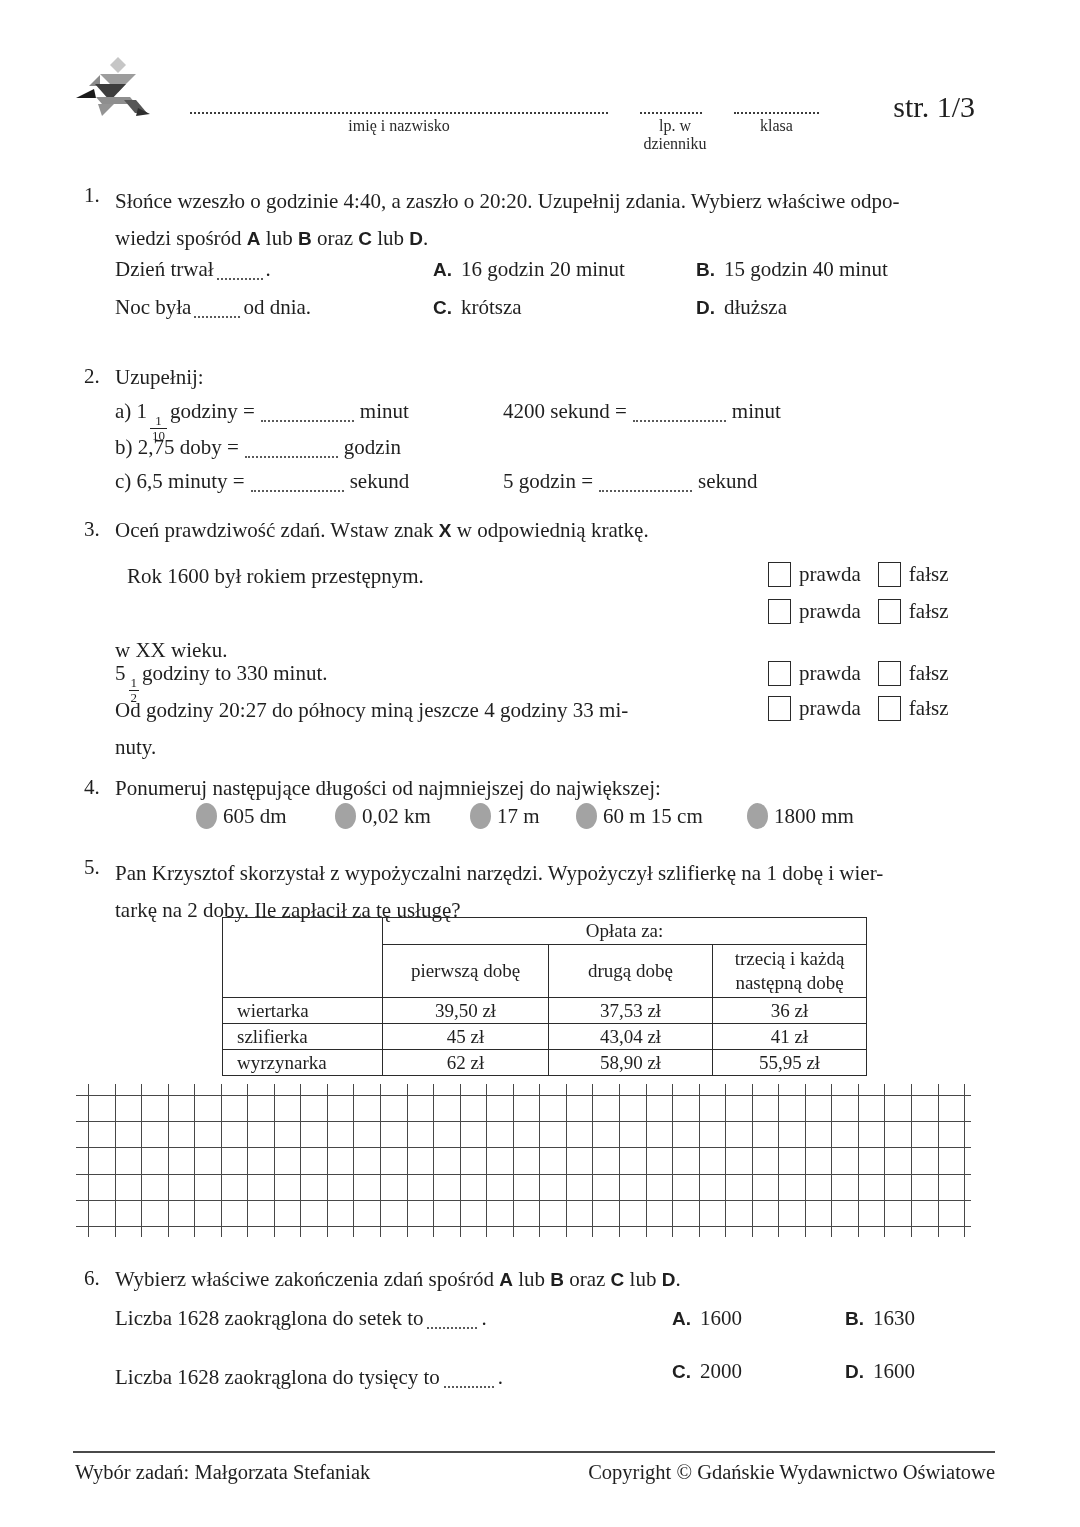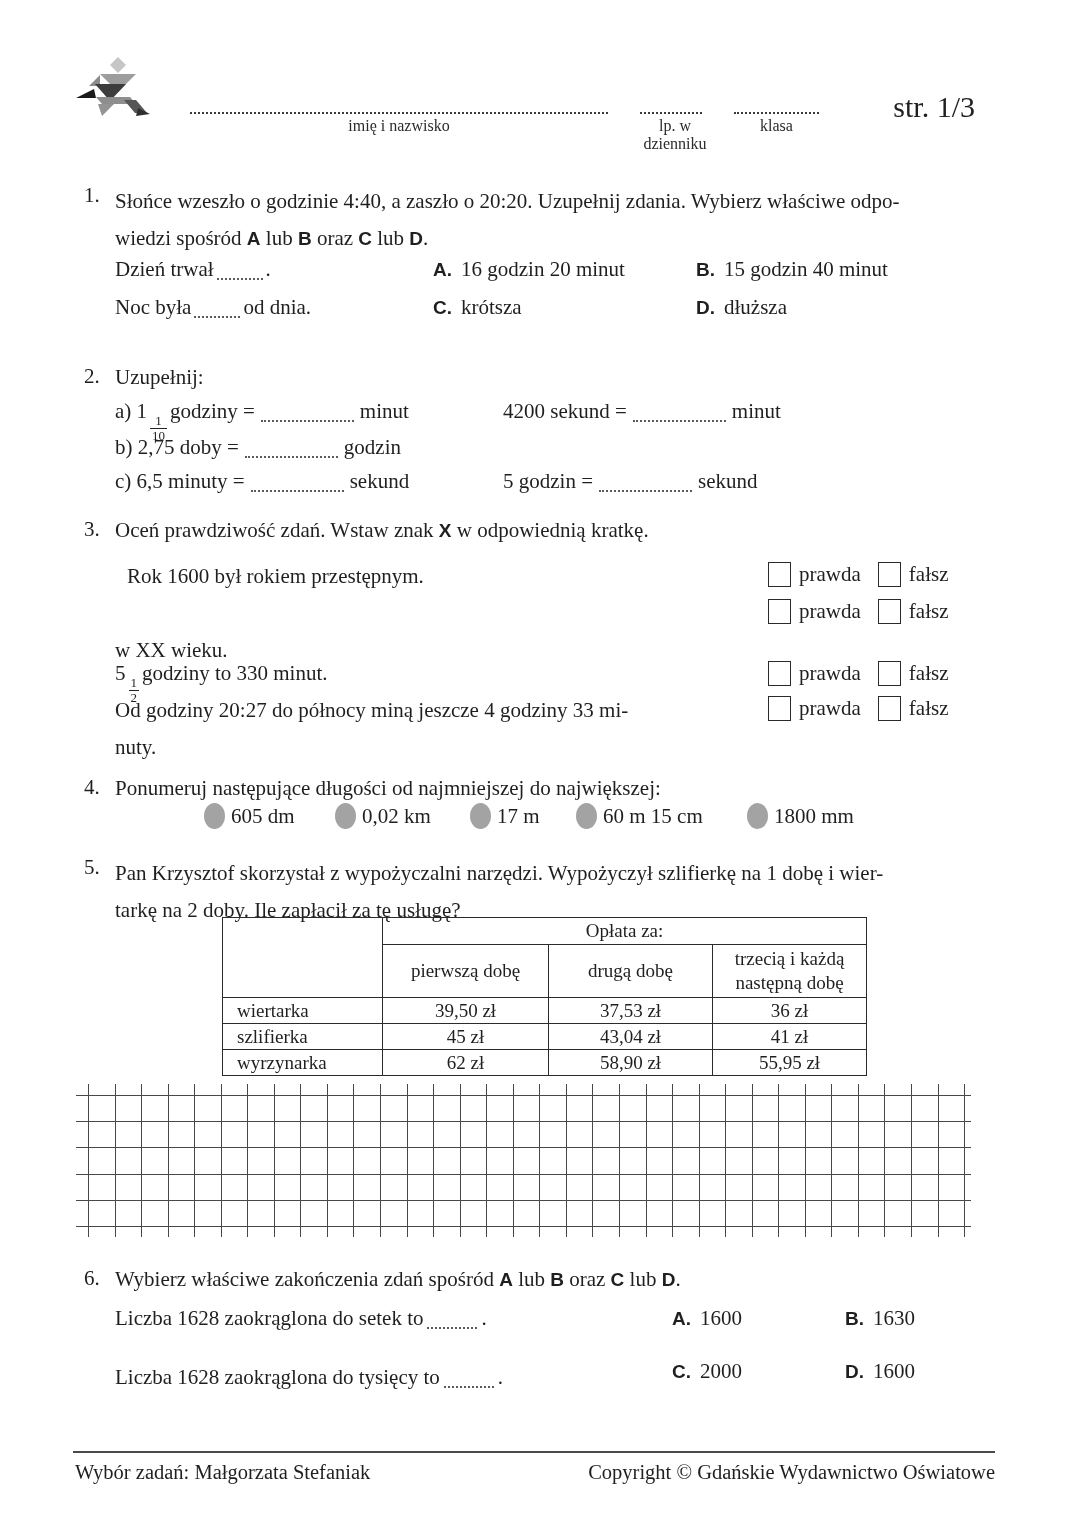--- a/index.html
+++ b/index.html
@@ -157,21 +157,21 @@
   <div class="abs cbgroup" style="left:768px;top:696px;">
     <span class="cbox"></span>
       <span class="cblabel">prawda</span>
       <span class="cbox cbgap"></span>
       <span class="cblabel">fałsz</span>
   </div>
 
   <div class="abs qnum" style="left:84px;top:775px;">4.</div>
   <div class="abs t" style="left:115px;top:775px;">Ponumeruj następujące długości od najmniejszej do największej:</div>
 
-  <div class="abs t circleitem" style="left:204px;top:803px;">
+  <div class="abs t circleitem" style="left:196px;top:803px;">
       <span class="graycircle"></span>
       <span>605 dm</span>
     </div>
   <div class="abs t circleitem" style="left:335px;top:803px;">
       <span class="graycircle"></span>
       <span>0,02 km</span>
     </div>
   <div class="abs t circleitem" style="left:470px;top:803px;">
       <span class="graycircle"></span>
       <span>17 m</span>

